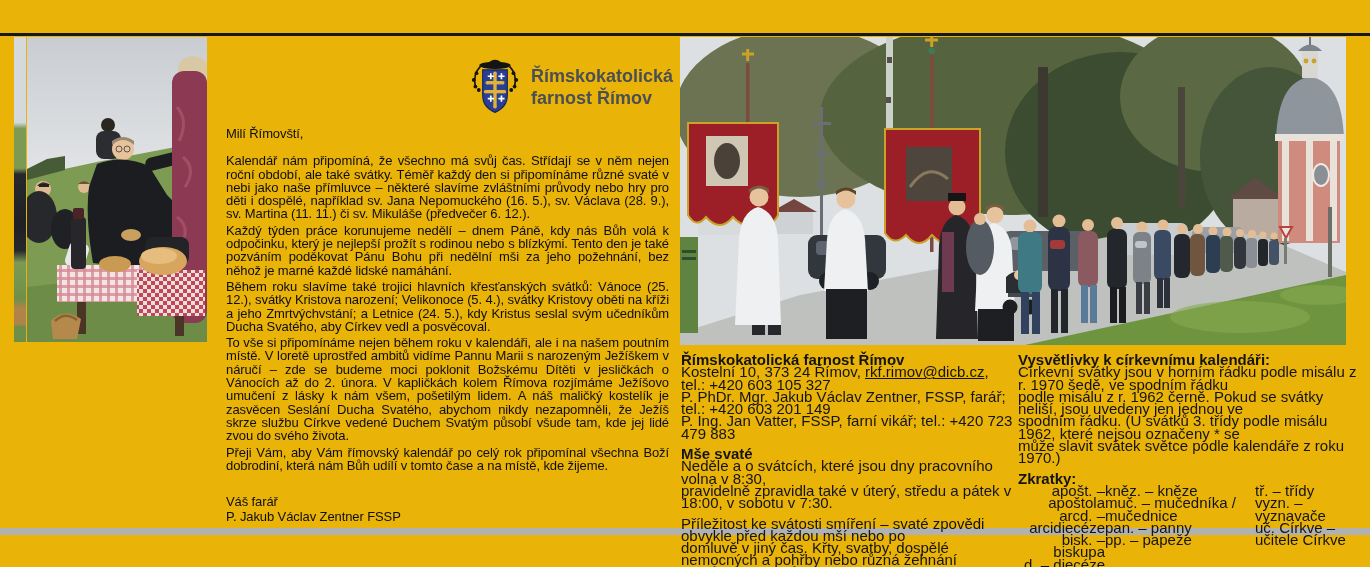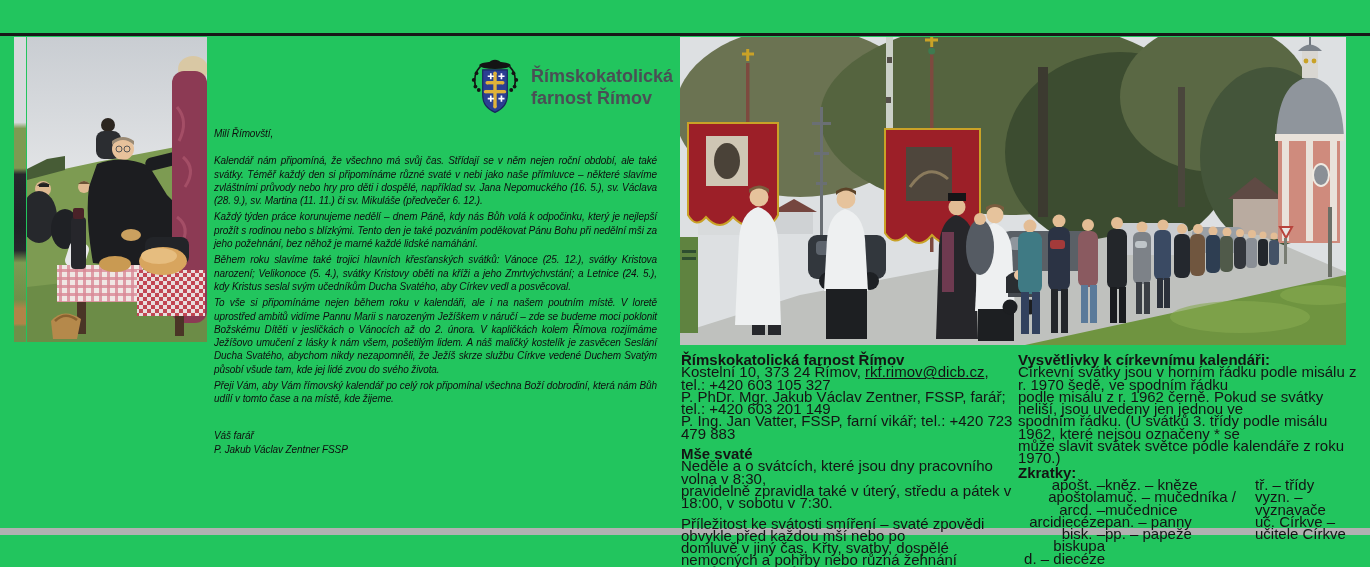--- a/index.html
+++ b/index.html
@@ -1,44 +1,44 @@
 <!DOCTYPE html>
 <html lang="cs"><head>
 <meta charset="utf-8">
 <style>
   html,body{margin:0;padding:0;background:#ffffff;}
-  #page{position:relative;width:1370px;height:567px;background:#22c55e;overflow:hidden;
+  #page{position:relative;width:1370px;height:567px;background:#eab308;overflow:hidden;
         font-family:"Liberation Sans",sans-serif;color:#121212;}
   .abs{position:absolute;}
   .rule{position:absolute;left:0;width:1370px;}
   #rule-top{top:33px;height:3px;background:#181818;}
   #rule-bottom{top:528px;height:7px;background:#b1b1b1;}
   
   #left-strip{left:14px;top:37px;width:12px;height:305px;
      background:linear-gradient(#d6d9dc 0%,#d6d9dc 28%,#85a055 28%,#7d9a52 42%,#2a2b2f 44%,#1f2125 60%,#26282c 70%,#7d9a52 74%,#6f8f49 86%,#b08448 88%,#a5ormal 0,#b08448 94%,#6f8f49 94%);}
   #left-photo{left:27px;top:37px;width:180px;height:305px;}
   #right-photo{left:680px;top:37px;width:666px;height:308px;}
   svg{display:block;}
   
   #logo-shield{left:467px;top:54px;width:56px;height:63px;}
   #logo-text{left:531px;top:66px;font-size:18px;line-height:21.5px;font-weight:bold;color:#4a4f55;}
   
-  #letter{left:214px;top:127px;width:443px;font-style:italic;font-size:10px;
+  #letter{left:226px;top:127px;width:443px;font-size:13px;
           line-height:13.3px;text-align:justify;color:#0e0e0e;letter-spacing:-0.1px;}
   #letter p{margin:0 0 3px 0;}
   #letter .greeting{margin-bottom:14px;text-align:left;}
   #letter .closing{margin-top:23px;text-align:left;}
   #letter .closing div{line-height:14.5px;}
   
   .info{font-size:15px;line-height:12.3px;color:#141414;}
   #colA{left:681px;top:354px;width:332px;}
   #colB{left:1018px;top:354px;width:344px;}
   .bold{font-weight:bold;}
   .blk{margin-top:8px;}
-  .blkB{margin-top:2px;}
+  .blkB{margin-top:8px;}
   .blkC{margin-top:15px;}
   .link{text-decoration:underline;}
   .abbr-row{display:flex;}
   .ac1{width:87px;flex:none;text-align:right;}
   .ac2{width:150px;flex:none;}
   .ac3{flex:1;}
 </style>
 </head>
 <body>
 

